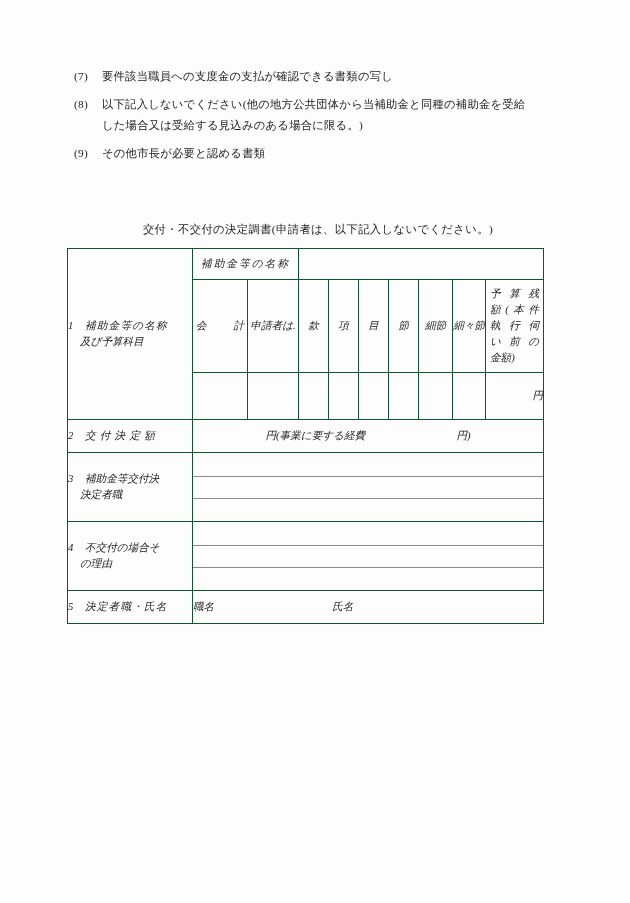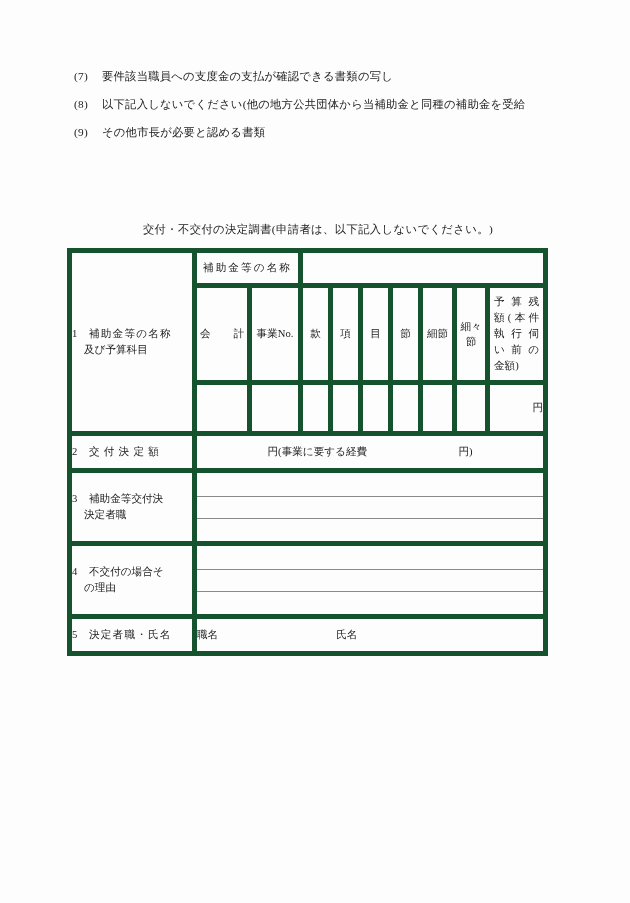--- a/index.html
+++ b/index.html
@@ -71,24 +71,25 @@
   .form-table {
     position: absolute;
     left: 67px;
     top: 248px;
     width: 476px;
     border-collapse: collapse;
     table-layout: fixed;
     font-size: 10.6px;
   }
   .form-table td {
-    border: 5px solid #14532d;
+    border: 1px solid #14532d;
     padding: 0;
     vertical-align: middle;
     line-height: 1.55;
+    font-style: italic;
   }
 
   
   .rowlabel {
     padding: 4px 4px 4px 7px;
     font-size: 10.6px;
     line-height: 1.85;
     vertical-align: middle;
     margin-top: 32px;
   }
@@ -226,20 +227,21 @@
       <span class="clause-marker">(7)</span>
       <span class="clause-body">
         <span class="cont">要件該当職員への支度金の支払が確認できる書類の写し</span>
       </span>
     </div>
 
     <div class="clause">
       <span class="clause-marker">(8)</span>
       <span class="clause-body">
         <span class="cont">以下記入しないでください(他の地方公共団体から当補助金と同種の補助金を受給</span>
+        <span class="cont">した場合又は受給する見込みのある場合に限る。)</span>
       </span>
     </div>
 
     <div class="clause">
       <span class="clause-marker">(9)</span>
       <span class="clause-body">
         <span class="cont">その他市長が必要と認める書類</span>
       </span>
     </div>
 
@@ -269,21 +271,21 @@
       </td>
       <td colspan="2" class="hcell-name">補助金等の名称</td>
       <td colspan="7" style="height:30px"></td>
     </tr>
 
     <tr>
       <td class="hcell" style="height:92px">
         <span class="vjust">会　　計</span>
       </td>
       <td class="hcell">
-        <span>事業No.</span>
+        <span>申請者は.</span>
       </td>
       <td class="hcell">
         <span>款</span>
       </td>
       <td class="hcell">
         <span>項</span>
       </td>
       <td class="hcell">
         <span>目</span>
       </td>

